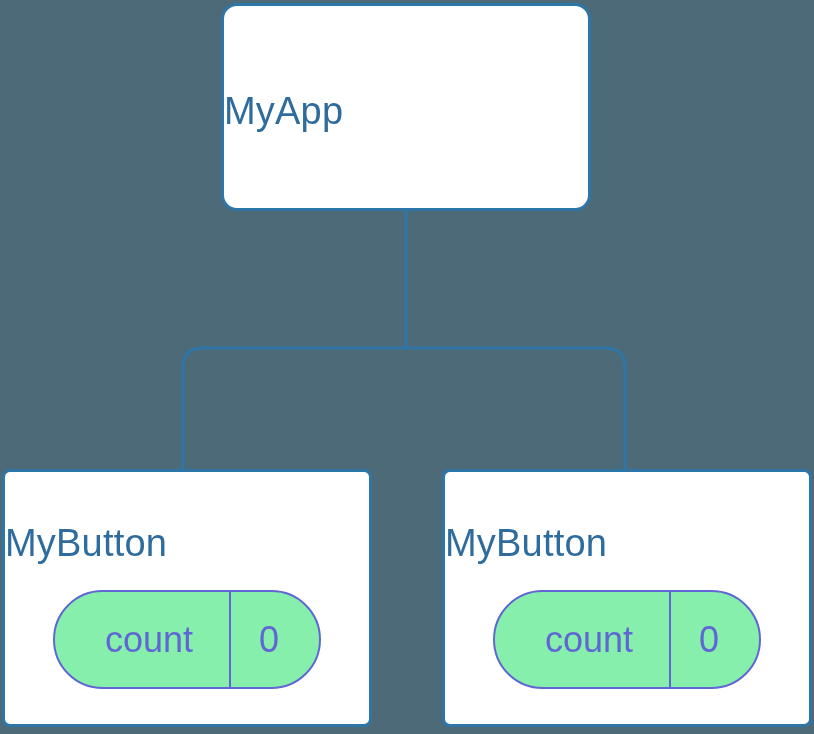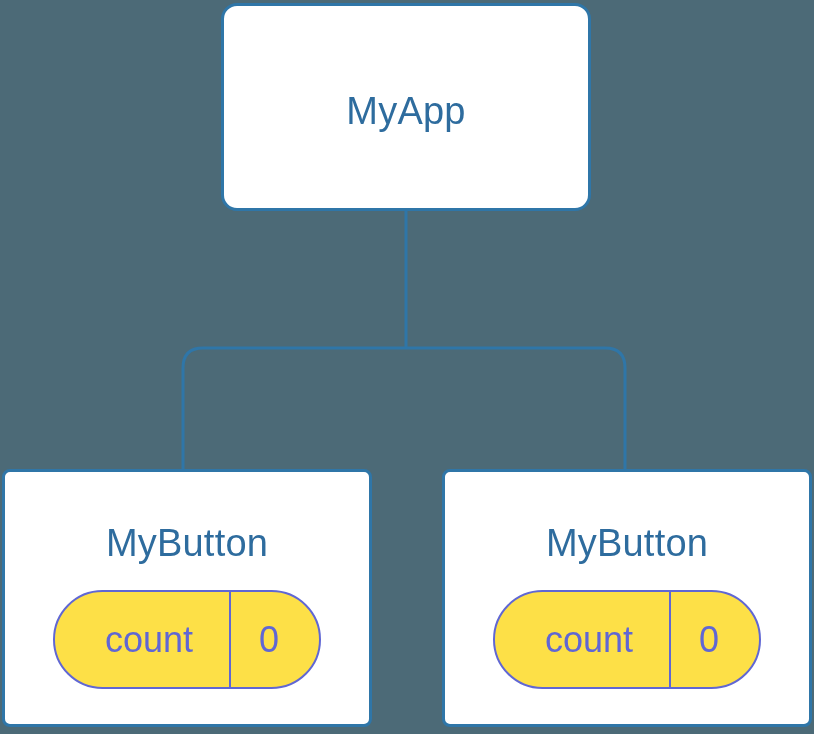--- a/index.html
+++ b/index.html
@@ -50,21 +50,21 @@
   .node-child-right {
     left: 442px;
     top: 469px;
     width: 370px;
     height: 258px;
   }
   .node-title {
     position: absolute;
     left: 0;
     right: 0;
-    text-align: center;
+    text-align: left;
     color: #2e6c9e;
     font-size: 38px;
     font-weight: 400;
     letter-spacing: 0.2px;
     white-space: nowrap;
   }
   .node-root .node-title {
     top: 84px;
   }
   .node-child-left .node-title,
@@ -75,21 +75,21 @@
     position: absolute;
     top: 118px;
     left: 50%;
     transform: translateX(-50%);
     display: flex;
     align-items: stretch;
     height: 99px;
     box-sizing: border-box;
     border: 2px solid #6067d4;
     border-radius: 999px;
-    background: #fde047;
+    background: #86efac;
     overflow: hidden;
   }
   .state-key {
     display: flex;
     align-items: center;
     justify-content: center;
     box-sizing: border-box;
     width: 174px;
     padding-left: 14px;
     color: #6067d4;

